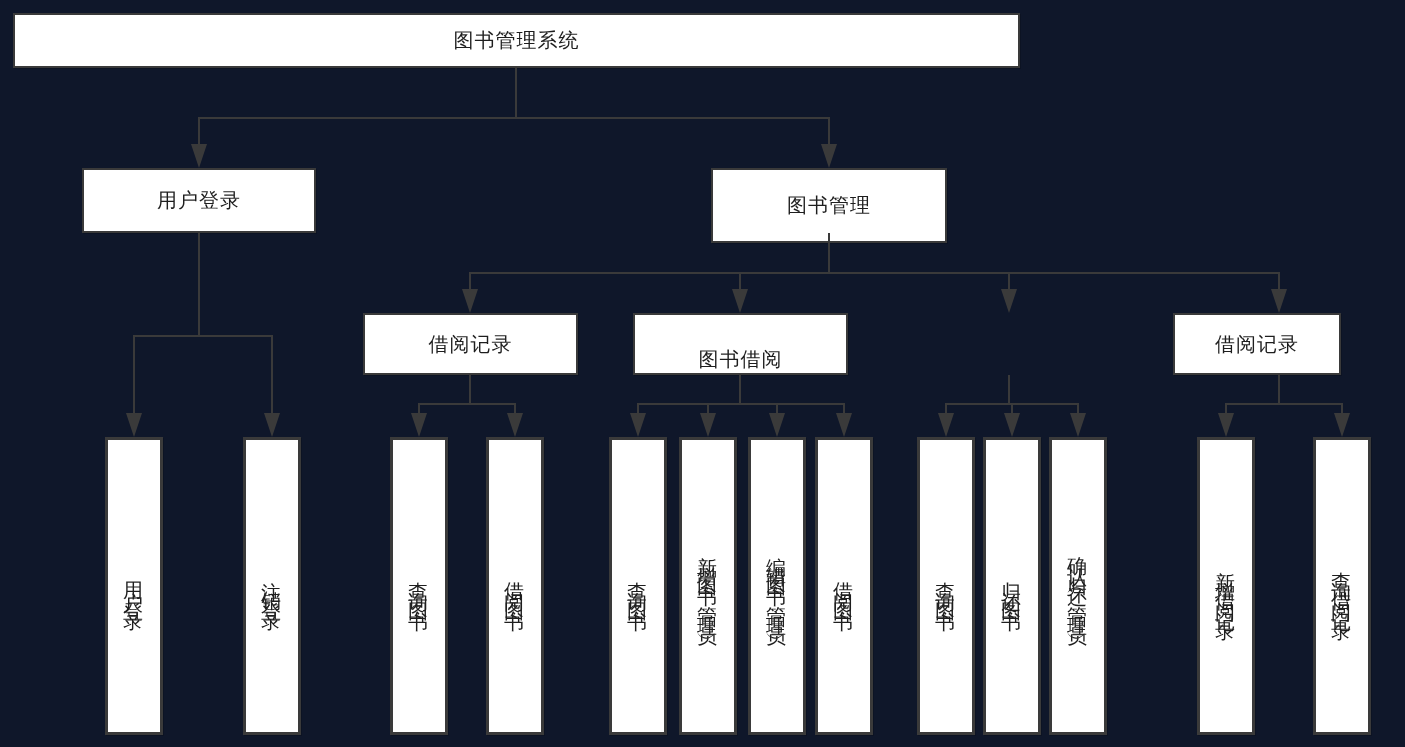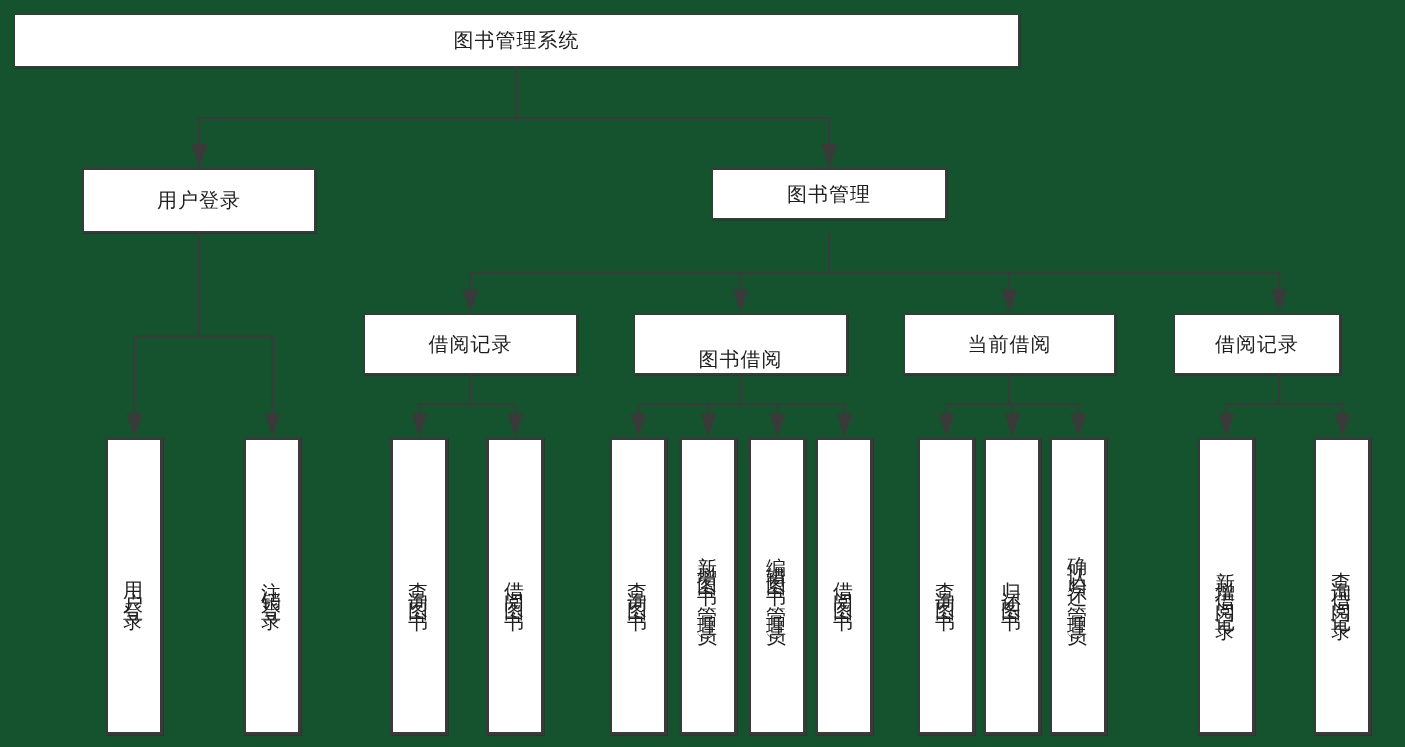--- a/index.html
+++ b/index.html
@@ -1,19 +1,19 @@
 <!DOCTYPE html>
 <html><head>
 <meta charset="utf-8">
 <style>
   html,body{margin:0;padding:0;background:#ffffff;}
   #canvas{
     position:relative;
     width:1405px;height:747px;
-    background:#14532d;
+    background:#0f172a;
     font-family:"Liberation Sans","DejaVu Sans",sans-serif;
     overflow:hidden;
   }
   .box{
     position:absolute;
     border:2px solid #3a3a3a;
     background:#ffffff;
     display:flex;align-items:center;justify-content:center;
     color:#1e1e1e;
     font-size:20px;
@@ -68,21 +68,21 @@
   <div class="vline" style="left:515px;top:68px;height:50px;"></div>
   <div class="hline" style="left:198px;top:117px;width:632px;"></div>
   <div class="vline" style="left:198px;top:117px;height:29px;"></div>
   <div class="arrow" style="left:191px;top:144px;"></div>
   <div class="vline" style="left:828px;top:117px;height:29px;"></div>
   <div class="arrow" style="left:821px;top:144px;"></div>
 
   <div class="box" style="left:82px;top:168px;width:234px;height:65px;">
     <span>用户登录</span>
   </div>
-  <div class="box" style="left:711px;top:168px;width:236px;height:52px;">
+  <div class="box" style="left:711px;top:168px;width:236px;height:75px;">
     <span>图书管理</span>
   </div>
 
   <div class="vline" style="left:198px;top:233px;height:103px;"></div>
   <div class="hline" style="left:134px;top:335px;width:139px;"></div>
   <div class="vline" style="left:133px;top:335px;height:80px;"></div>
   <div class="arrow" style="left:126px;top:413px;"></div>
   <div class="vline" style="left:271px;top:335px;height:80px;"></div>
   <div class="arrow" style="left:264px;top:413px;"></div>
 
@@ -95,23 +95,20 @@
   <div class="vline" style="left:1008px;top:272px;height:19px;"></div>
   <div class="arrow" style="left:1001px;top:289px;"></div>
   <div class="vline" style="left:1278px;top:272px;height:19px;"></div>
   <div class="arrow" style="left:1271px;top:289px;"></div>
 
   <div class="box" style="left:363px;top:313px;width:215px;height:62px;">
     <span>借阅记录</span>
   </div>
   <div class="box" style="left:633px;top:313px;width:215px;height:62px;align-items:flex-end;">
     <span>图书借阅</span>
-  </div>
-  <div class="box" style="left:903px;top:313px;width:213px;height:62px;">
-    <span>当前借阅</span>
   </div>
   <div class="box" style="left:1173px;top:313px;width:168px;height:62px;">
     <span>借阅记录</span>
   </div>
 
   <div class="vline" style="left:469px;top:375px;height:29px;"></div>
   <div class="hline" style="left:419px;top:403px;width:97px;"></div>
   <div class="vline" style="left:418px;top:403px;height:12px;"></div>
   <div class="arrow" style="left:411px;top:413px;"></div>
   <div class="vline" style="left:514px;top:403px;height:12px;"></div>

